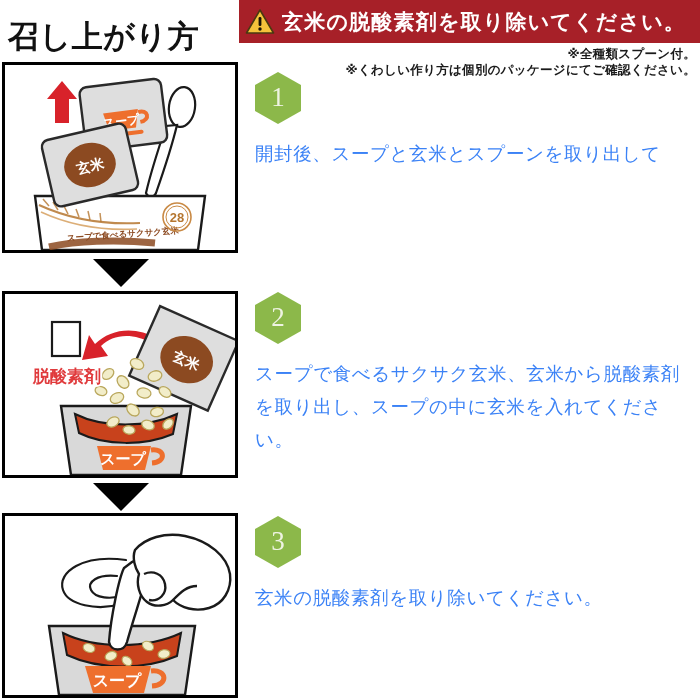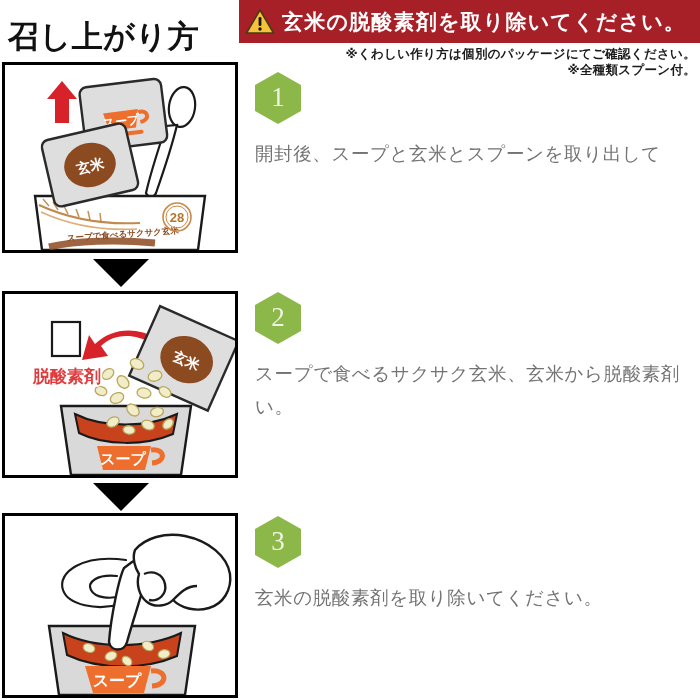--- a/index.html
+++ b/index.html
@@ -126,21 +126,21 @@
     font-family: "Liberation Serif", "DejaVu Serif", serif;
     font-size: 27px;
     color: #eef3e2;
     line-height: 1;
     padding-bottom: 2px;
   }
 
   .step-body {
     margin-top: 13px;
     font-size: 18.5px;
-    color: #737373;
+    color: #3b82f6;
     line-height: 33px;
     letter-spacing: 0.6px;
   }
   .step-body .ln { display: block; white-space: nowrap; }
 </style>
 </head>
 <body>
 
 <div id="page">
 
@@ -149,22 +149,22 @@
   <div class="warning-banner">
     <svg class="warn-icon" viewBox="0 0 30 27">
       <polygon points="15,2 28.5,25 1.5,25" fill="#f5c33b" stroke="#4a3a10" stroke-width="1.6" stroke-linejoin="round"></polygon>
       <rect x="13.6" y="9" width="2.8" height="9" rx="1.2" fill="#1a1405"></rect>
       <circle cx="15" cy="21" r="1.7" fill="#1a1405"></circle>
     </svg>
     <div class="warning-text">玄米の脱酸素剤を取り除いてください。</div>
   </div>
 
   <div class="notes">
+    <div class="note-line">※全種類スプーン付。</div>
     <div class="note-line">※くわしい作り方は個別のパッケージにてご確認ください。</div>
-    <div class="note-line">※全種類スプーン付。</div>
   </div>
 
   <div class="panel" id="panel-1">
     <svg viewBox="0 0 230 185" preserveAspectRatio="xMidYMid meet">
 
       <g>
         <polygon points="57,16 72,34 64,34 64,58 50,58 50,34 42,34" fill="#d8222a"></polygon>
       </g>
 
       <g fill="#ffffff" stroke="#1a1a1a" stroke-width="2.2">
@@ -315,20 +315,21 @@
       <span class="ln">開封後、スープと玄米とスプーンを取り出して</span>
     </div>
   </div>
 
   <div class="step" id="step-2">
     <div class="step-badge">
       <span>2</span>
     </div>
     <div class="step-body">
       <span class="ln">スープで食べるサクサク玄米、玄米から脱酸素剤</span>
+      <span class="ln">を取り出し、スープの中に玄米を入れてくださ</span>
       <span class="ln">い。</span>
     </div>
   </div>
 
   <div class="step" id="step-3">
     <div class="step-badge">
       <span>3</span>
     </div>
     <div class="step-body">
       <span class="ln">玄米の脱酸素剤を取り除いてください。</span>

